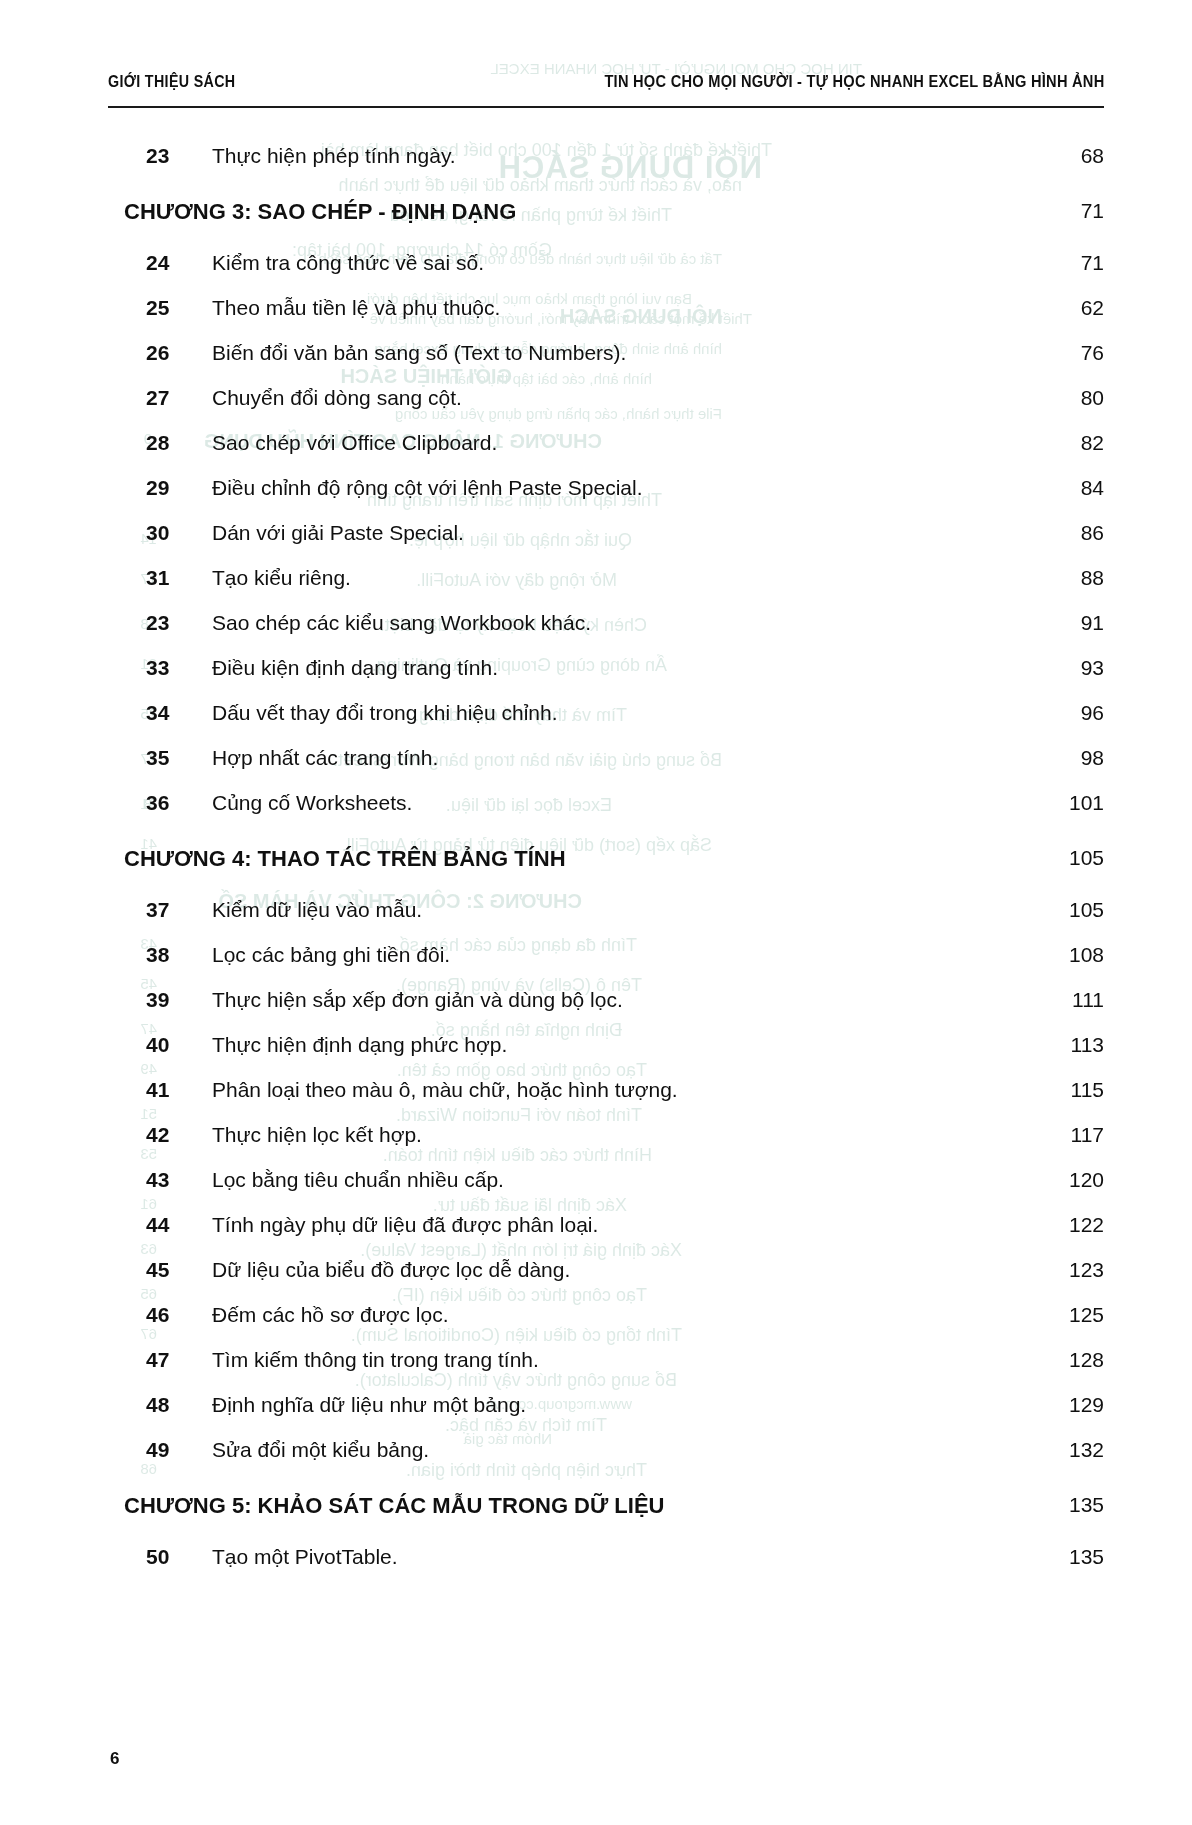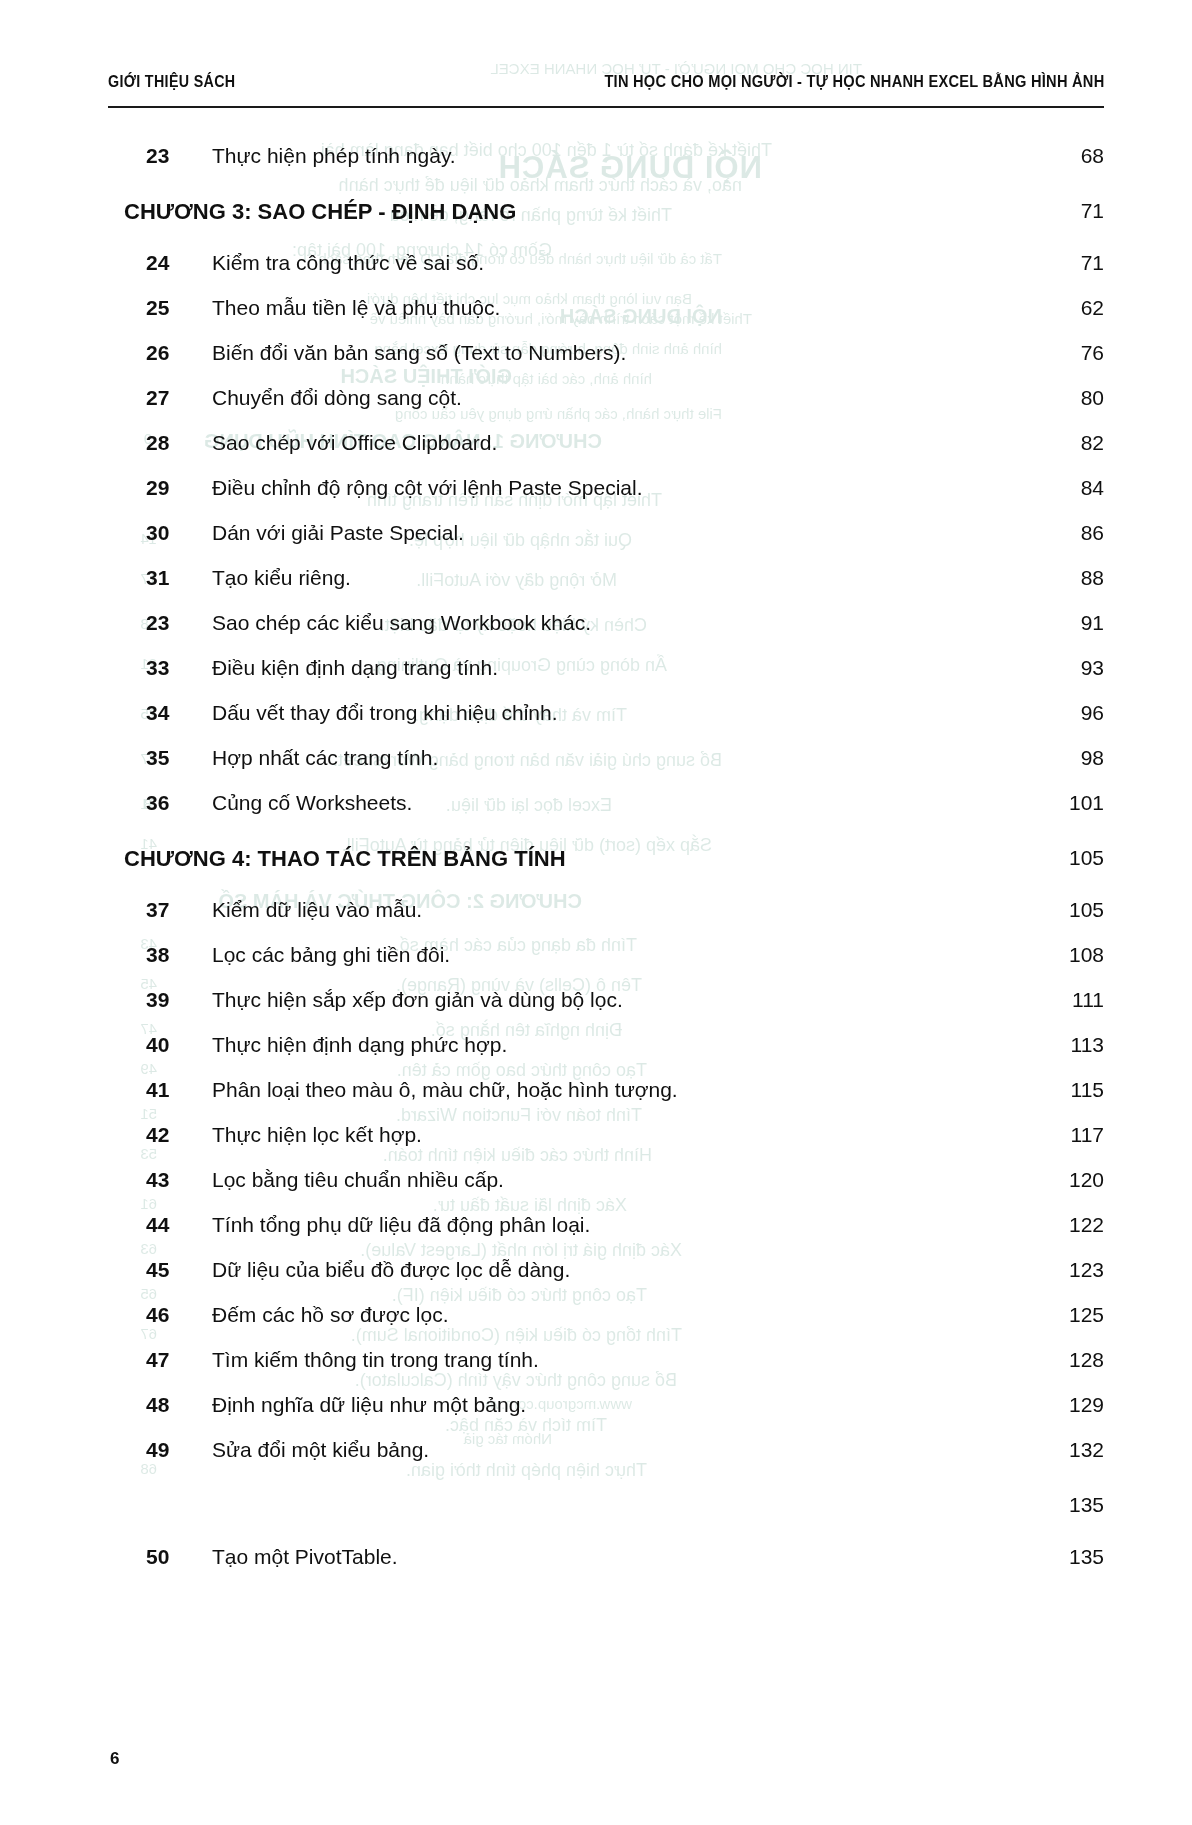--- a/index.html
+++ b/index.html
@@ -315,21 +315,21 @@
         <div class="title">Thực hiện lọc kết hợp.</div>
         <div class="pg">117</div>
       </div>
       <div class="row">
         <div class="num">43</div>
         <div class="title">Lọc bằng tiêu chuẩn nhiều cấp.</div>
         <div class="pg">120</div>
       </div>
       <div class="row">
         <div class="num">44</div>
-        <div class="title">Tính tổng phụ dữ liệu đã động phân loại.</div>
+        <div class="title">Tính ngày phụ dữ liệu đã được phân loại.</div>
         <div class="pg">122</div>
       </div>
       <div class="row">
         <div class="num">45</div>
         <div class="title">Dữ liệu của biểu đồ được lọc dễ dàng.</div>
         <div class="pg">123</div>
       </div>
       <div class="row">
         <div class="num">46</div>
         <div class="title">Đếm các hồ sơ được lọc.</div>
@@ -344,20 +344,21 @@
         <div class="num">48</div>
         <div class="title">Định nghĩa dữ liệu như một bảng.</div>
         <div class="pg">129</div>
       </div>
       <div class="row">
         <div class="num">49</div>
         <div class="title">Sửa đổi một kiểu bảng.</div>
         <div class="pg">132</div>
       </div>
       <div class="row chapter">
+        <div class="ctitle">CHƯƠNG 5: KHẢO SÁT CÁC MẪU TRONG DỮ LIỆU</div>
         <div class="pg">135</div>
       </div>
       <div class="row">
         <div class="num">50</div>
         <div class="title">Tạo một PivotTable.</div>
         <div class="pg">135</div>
       </div>
     </div>
 
   <div class="folio">6</div>

